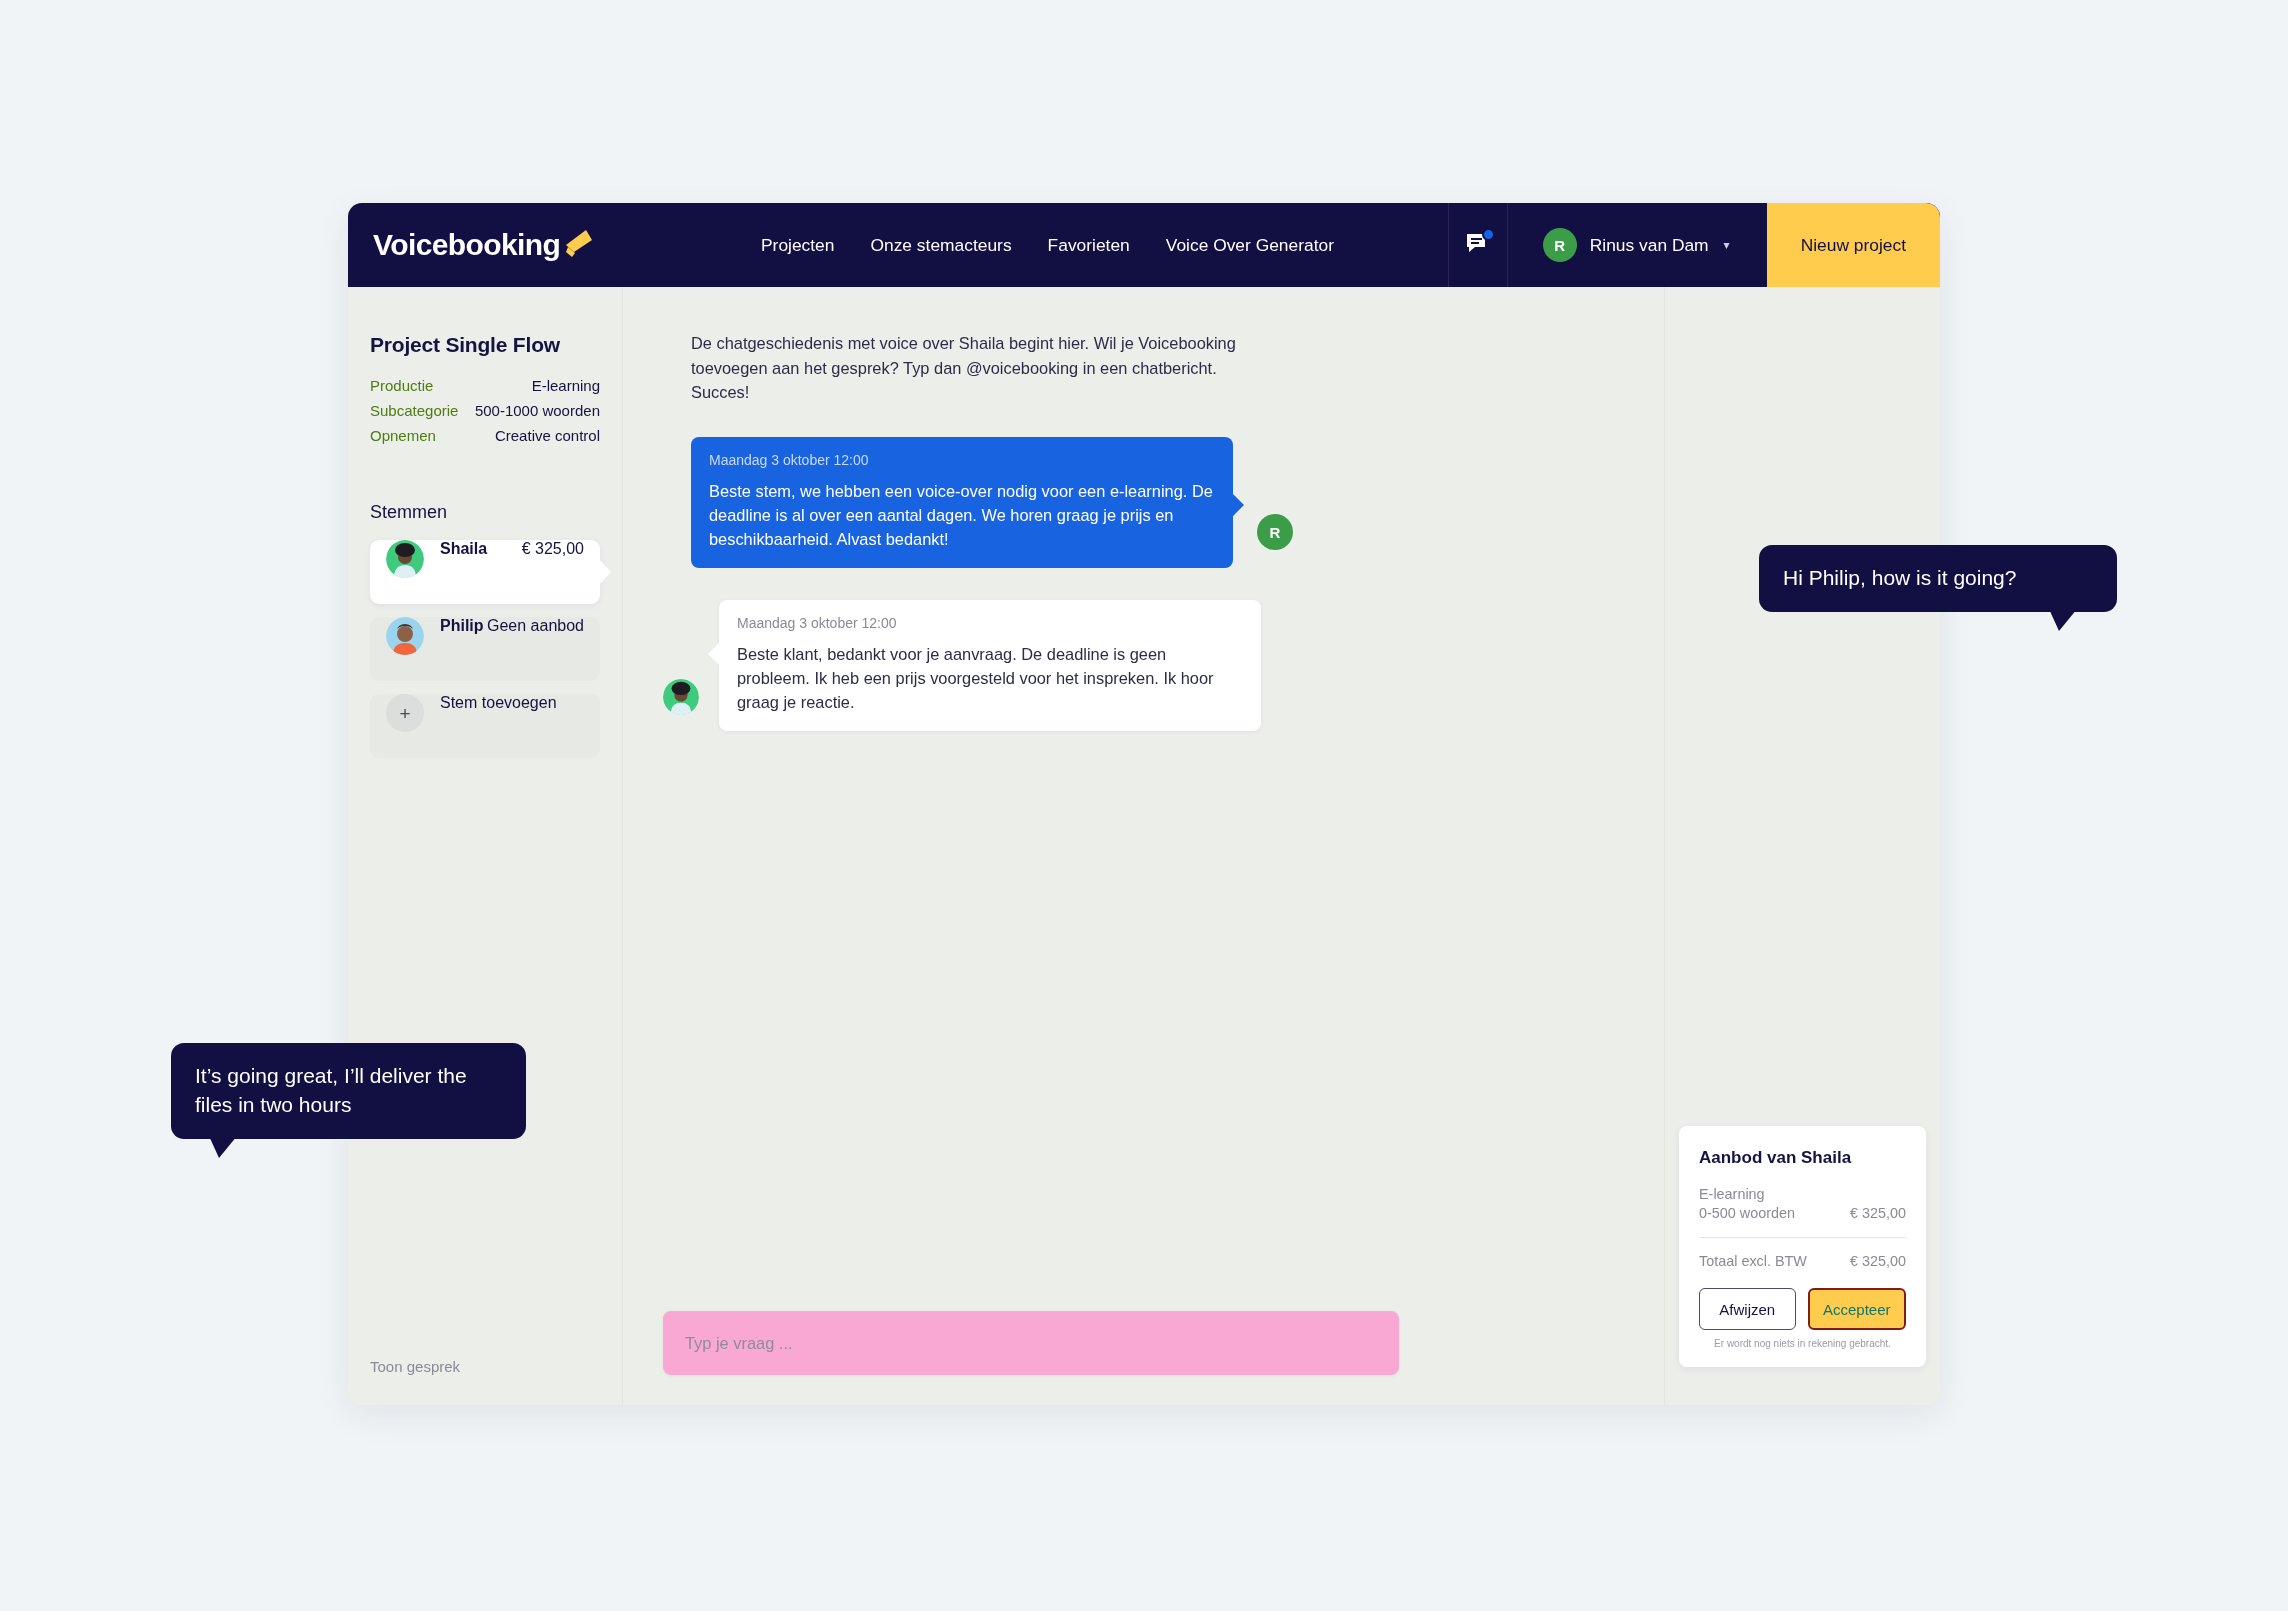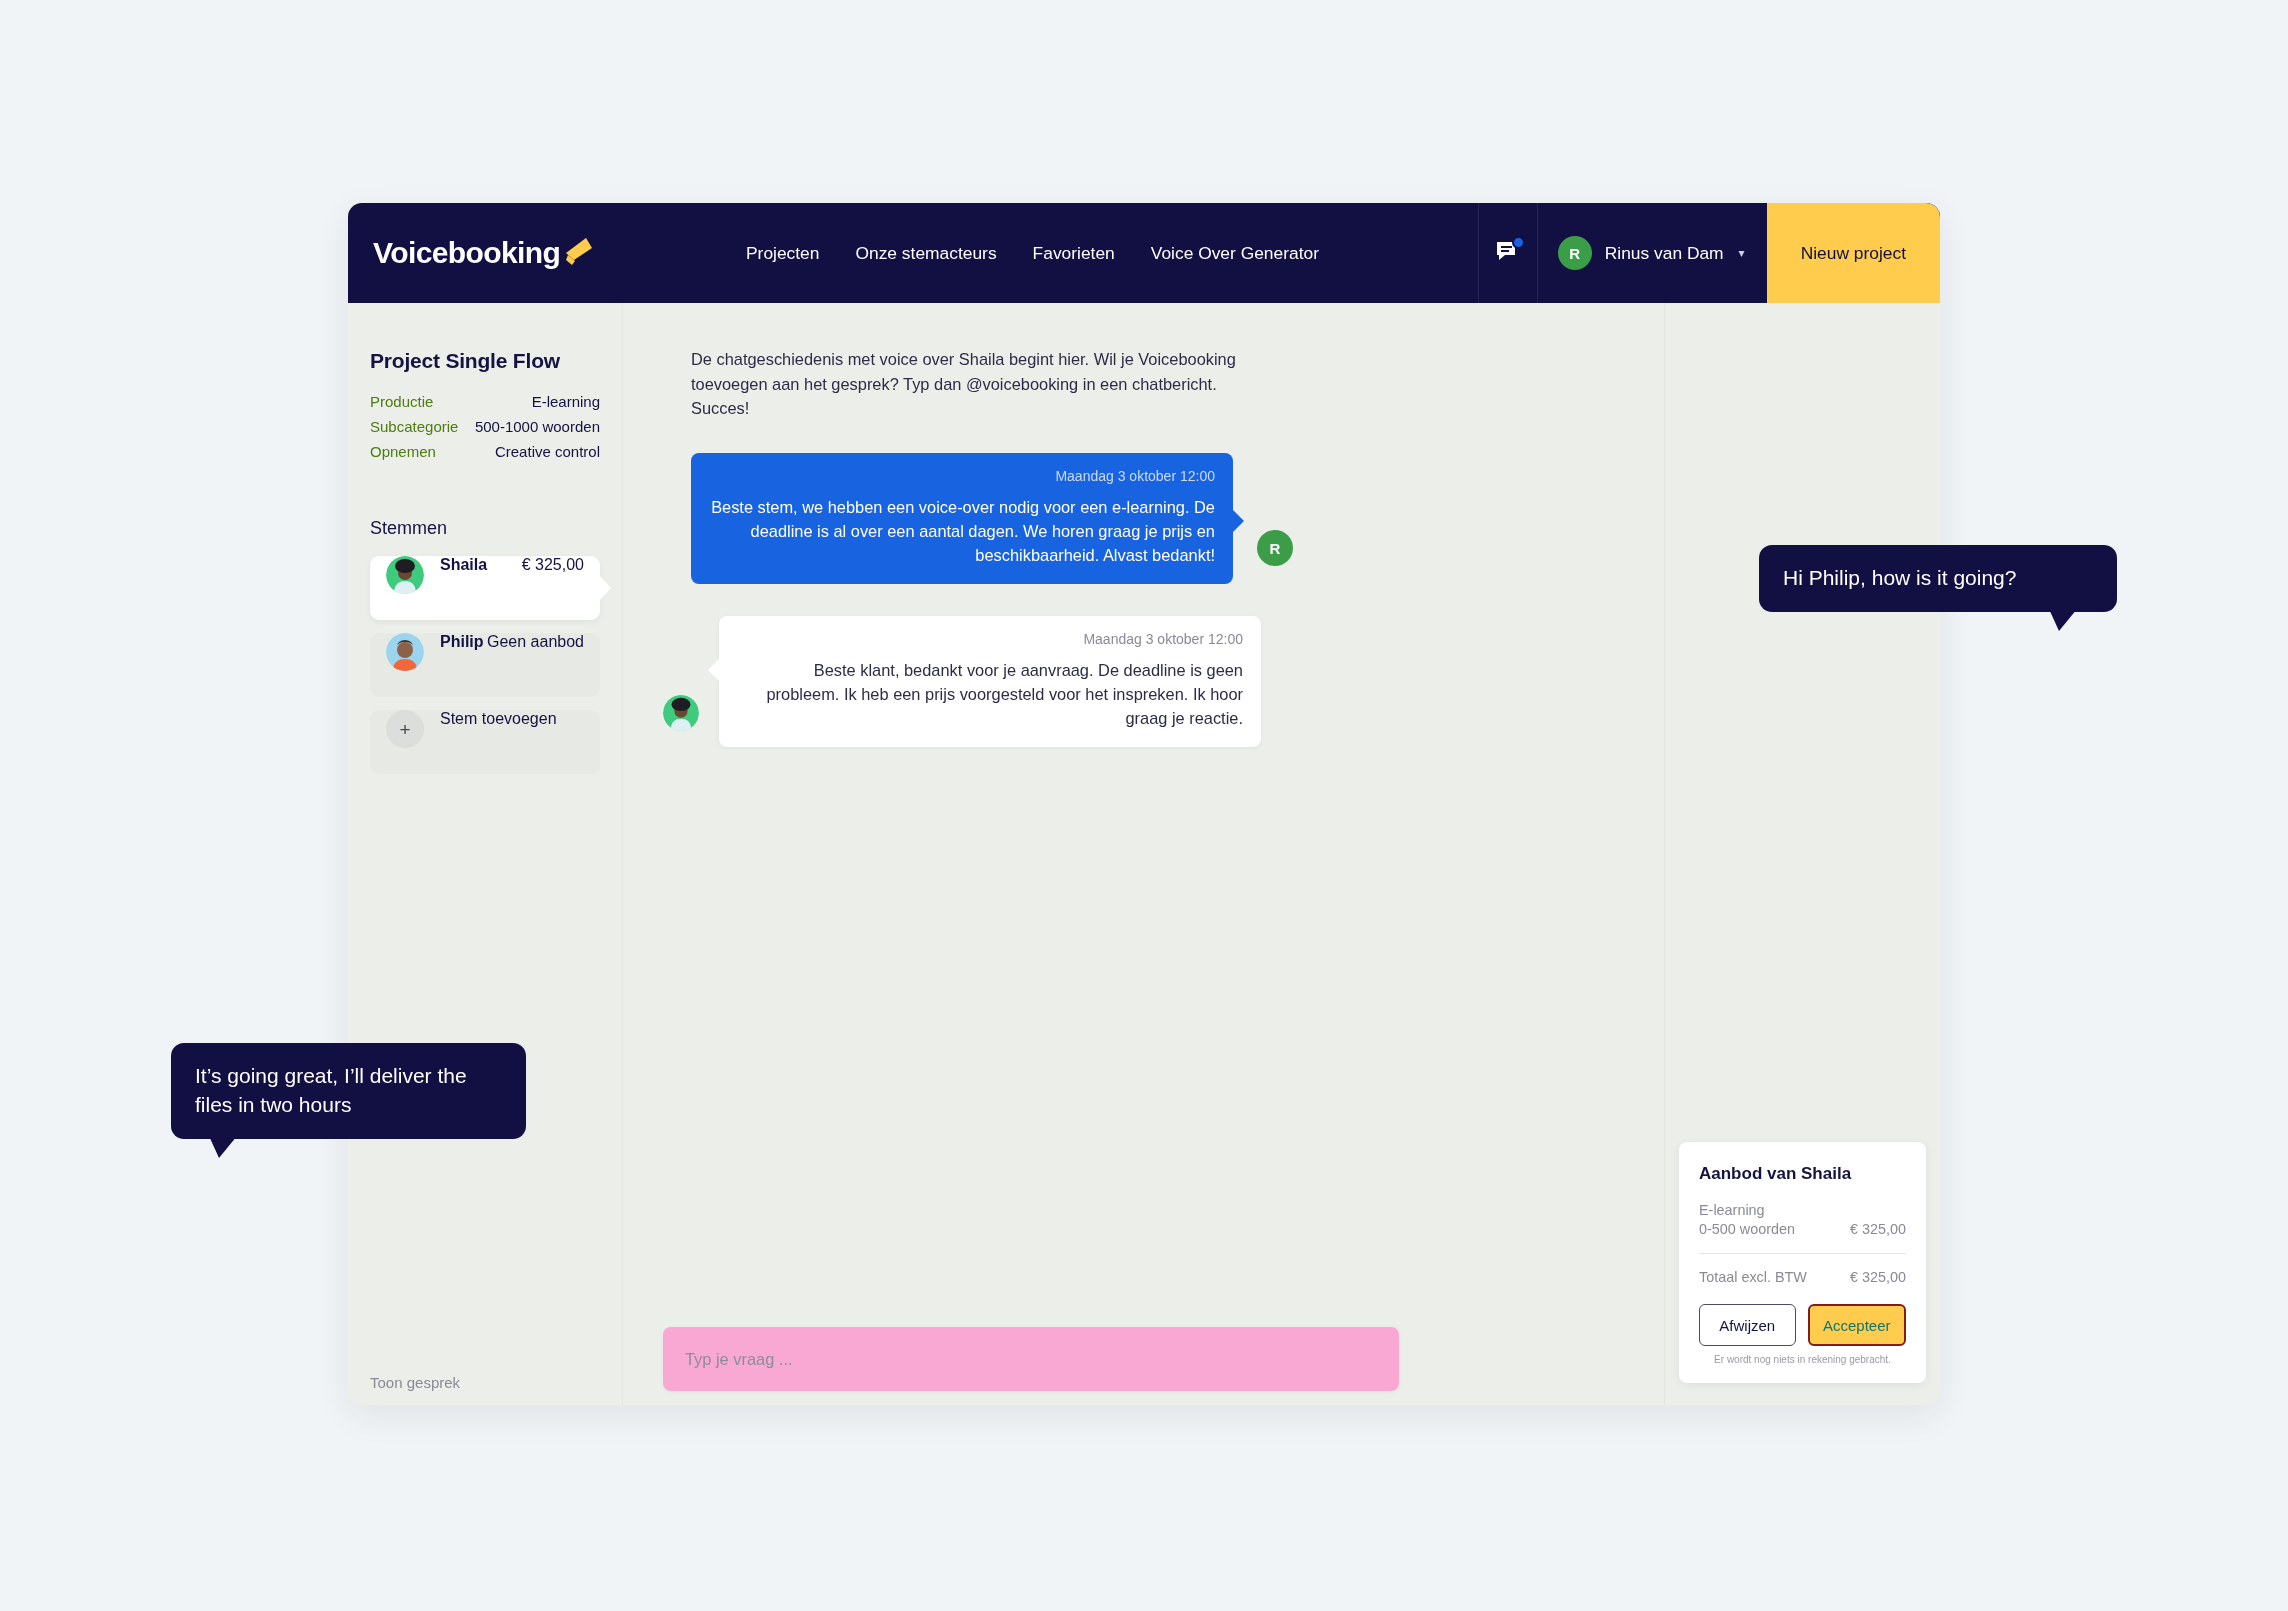--- a/index.html
+++ b/index.html
@@ -18,24 +18,25 @@
     width: 1592px; height: 1202px;
     border-radius: 14px;
     background: #eceeea;
     box-shadow: 0 10px 34px rgba(30,40,60,.08);
     overflow: hidden;
   }
 
   
   #navbar {
     position: relative;
-    height: 100px;
+    height: 84px;
     background: #120f42;
     display: flex;
     align-items: stretch;
+    gap: 15px;
   }
   #brand {
     display: flex; align-items: center;
     padding-left: 25px;
     width: 398px;
   }
   #brand-text {
     color: #ffffff;
     font-size: 30px;
     font-weight: bold;
@@ -203,21 +204,20 @@
     margin-left: 28px;
   }
 
   .msg-row { display: flex; align-items: flex-end; margin-top: 32px; }
   .msg-row.out { justify-content: flex-start; margin-left: 28px; }
 
   .bubble {
     position: relative;
     border-radius: 8px;
     padding: 15px 18px 17px 18px;
-    text-align: right;
   }
   .bubble.outgoing {
     background: #1763e0;
     width: 542px;
   }
   .bubble.outgoing::after {
     content: "";
     position: absolute;
     right: -11px; top: 56px;
     width: 0; height: 0;

